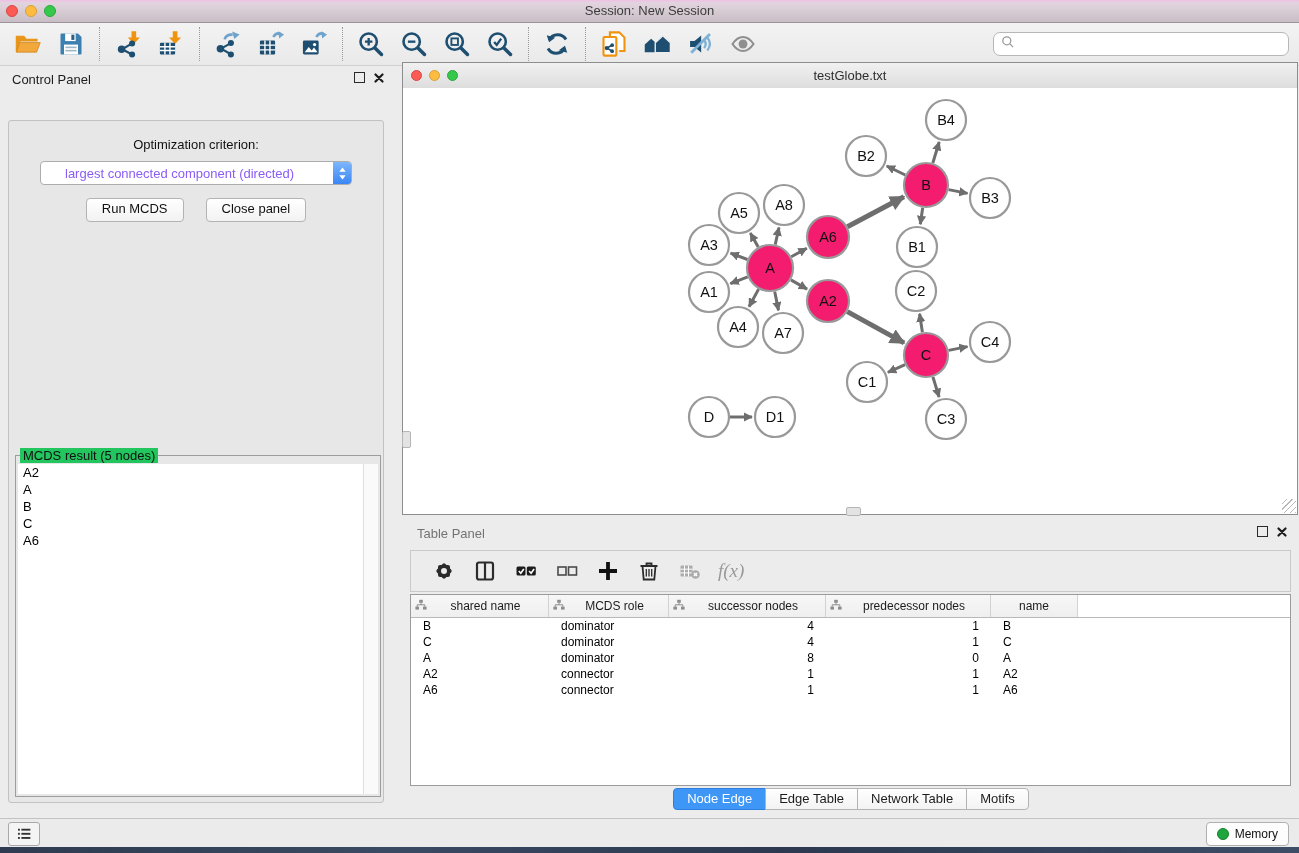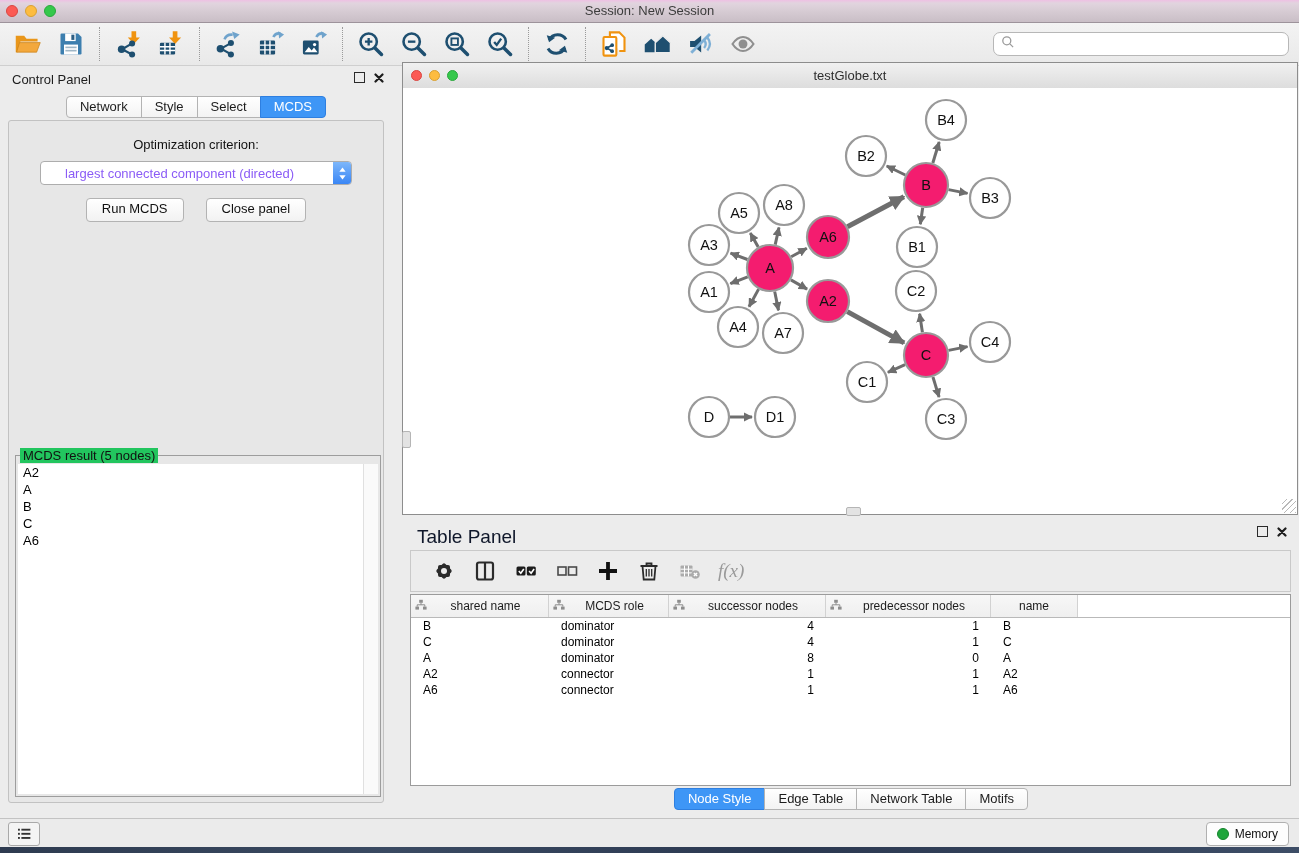--- a/index.html
+++ b/index.html
@@ -52,21 +52,21 @@
   .net-titlebar .lights{top:7px;left:8px;}
   .net-titlebar .light{width:11px;height:11px;}
   .net-title{position:absolute;left:0;right:0;top:5px;text-align:center;font-size:13px;color:#2e2e2e;}
   .net-canvas{position:absolute;left:0;top:25px;right:0;bottom:0;background:#fff;}
   .grip-left{position:absolute;left:-1px;top:368px;width:7px;height:15px;background:#e3e3e3;border:1px solid #b5b5b5;border-radius:2px;}
   .grip-bottom{position:absolute;left:443px;bottom:-2px;width:13px;height:7px;background:#e3e3e3;border:1px solid #b5b5b5;border-radius:2px;}
   .grip-corner{position:absolute;right:1px;bottom:1px;width:14px;height:14px;background:
     repeating-linear-gradient(135deg,transparent 0 3px,#b9b9b9 3px 4px);}
   
   .table-panel{position:absolute;left:403px;top:518px;width:896px;height:297px;}
-  .tp-title{position:absolute;left:14px;top:8px;font-size:19px;color:#0f172a;}
+  .tp-title{position:absolute;left:14px;top:8px;font-size:13px;color:#737373;}
   .table-panel .panel-btns{right:12px;top:8px;}
   .tp-toolbar{position:absolute;left:7px;right:8px;top:32px;height:42px;background:#ececec;border:1px solid #c9c9c9;display:flex;align-items:center;gap:15px;padding-left:20px;box-sizing:border-box;}
   .tpi{width:26px;height:26px;display:flex;align-items:center;justify-content:center;}
   .tpi svg{display:block;width:24px;height:24px;}
   .fx{font-family:"Liberation Serif",serif;font-style:italic;font-size:19px;color:#9a9a9a;}
   .tp-table{position:absolute;left:7px;right:8px;top:76px;height:192px;background:#fff;border:1px solid #9b9b9b;box-sizing:border-box;overflow:hidden;}
   .thead{display:grid;grid-template-columns:138px 120px 157px 165px 87px 1fr;height:22px;border-bottom:1px solid #b9b9b9;background:linear-gradient(#f7f7f7,#efefef);}
   .th{display:flex;align-items:center;font-size:12px;color:#1c1c1c;border-right:1px solid #d2d2d2;padding:0 4px;box-sizing:border-box;}
   .th:last-child{border-right:none;background:#fff;}
   .th .h-label{flex:1;text-align:center;}
@@ -253,28 +253,20 @@
     <div class="cp-header">
       <span class="cp-title">Control Panel</span>
       <span class="panel-btns">
         <span class="float-btn"></span>
         <span class="close-btn">
             <svg width="10" height="10" viewBox="0 0 10 10">
               <path d="M1.5 1.5l7 7M8.5 1.5l-7 7" stroke="#1d1d1d" stroke-width="2.2" stroke-linecap="round"></path>
             </svg>
           </span>
       </span>
-    </div>
-    <div class="cp-tabs">
-      <div class="seg">
-        <span class="tab">Network</span>
-        <span class="tab">Style</span>
-        <span class="tab">Select</span>
-        <span class="tab active">MCDS</span>
-      </div>
     </div>
     <div class="cp-body">
       <div class="opt-label">Optimization criterion:</div>
       <div class="dropdown">
         <span class="dd-text">largest connected component (directed)</span>
         <span class="dd-stepper">
             <svg width="9" height="15" viewBox="0 0 10 16" fill="#fff">
               <path d="M5 1.2l3.5 4.8h-7z"></path>
               <path d="M5 14.8L1.5 10h7z"></path>
             </svg>
@@ -575,21 +567,21 @@
             <div class="td c1">connector</div>
             <div class="td c2">1</div>
             <div class="td c3">1</div>
             <div class="td c4">A6</div>
             <div class="td"></div>
           </div>
         </div>
     </div>
     <div class="tp-tabs">
       <div class="seg">
-        <span class="tab active">Node Style</span>
+        <span class="tab active">Node Edge</span>
         <span class="tab">Edge Table</span>
         <span class="tab">Network Table</span>
         <span class="tab">Motifs</span>
       </div>
     </div>
   </div>
 
   <div class="statusbar">
     <span class="list-btn">
         <svg width="18" height="18" viewBox="0 0 24 24" fill="#333">

